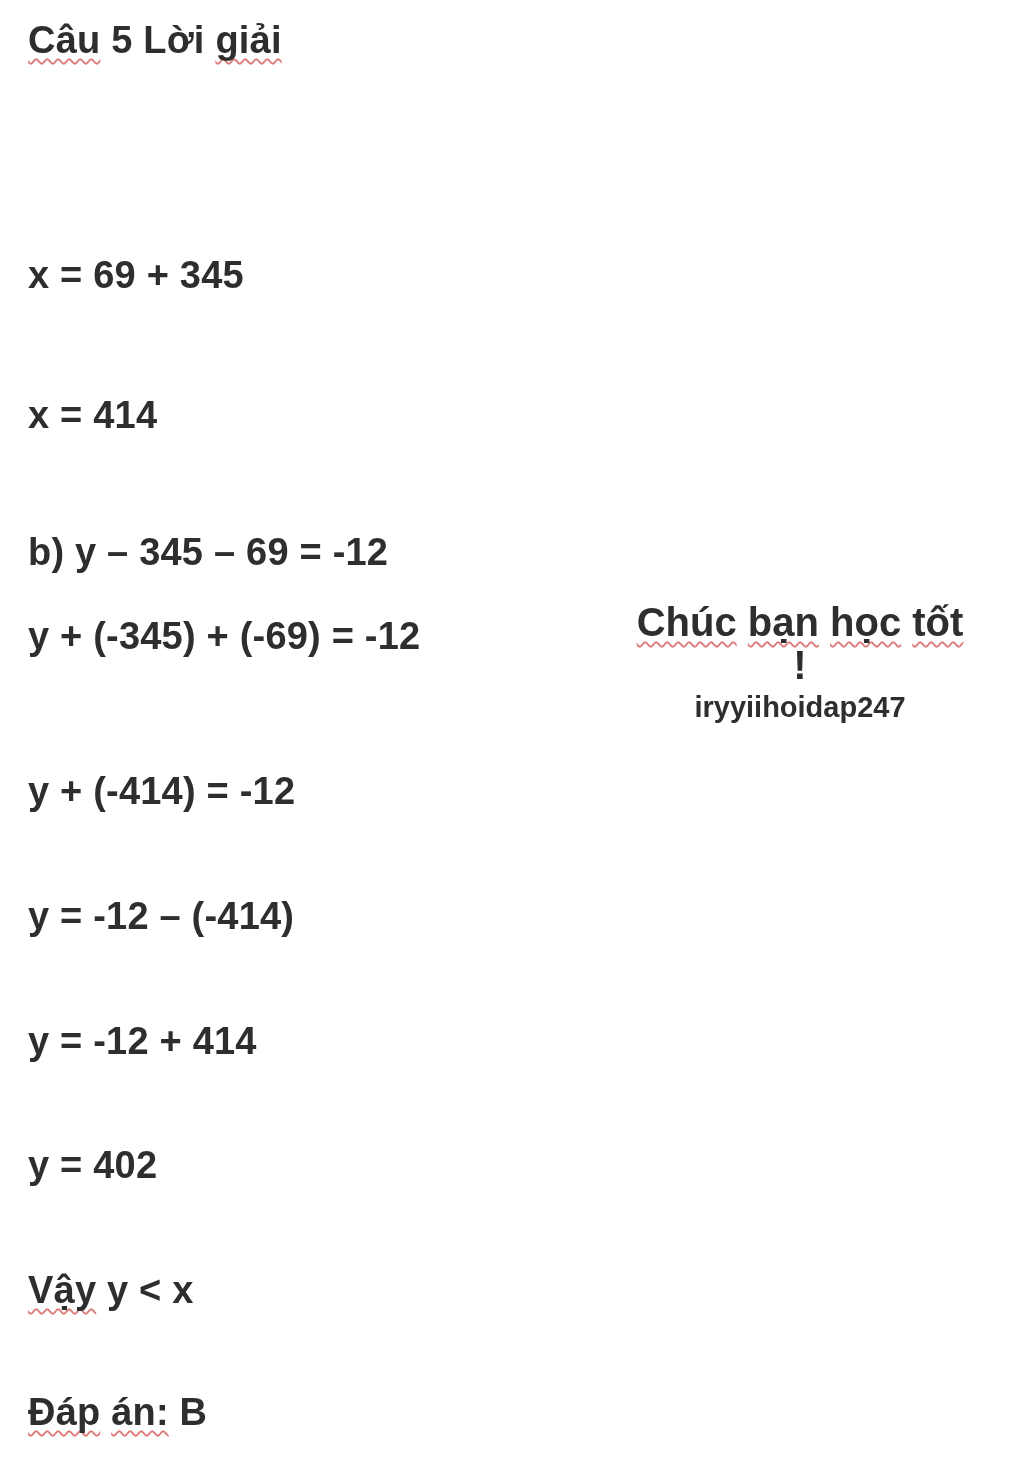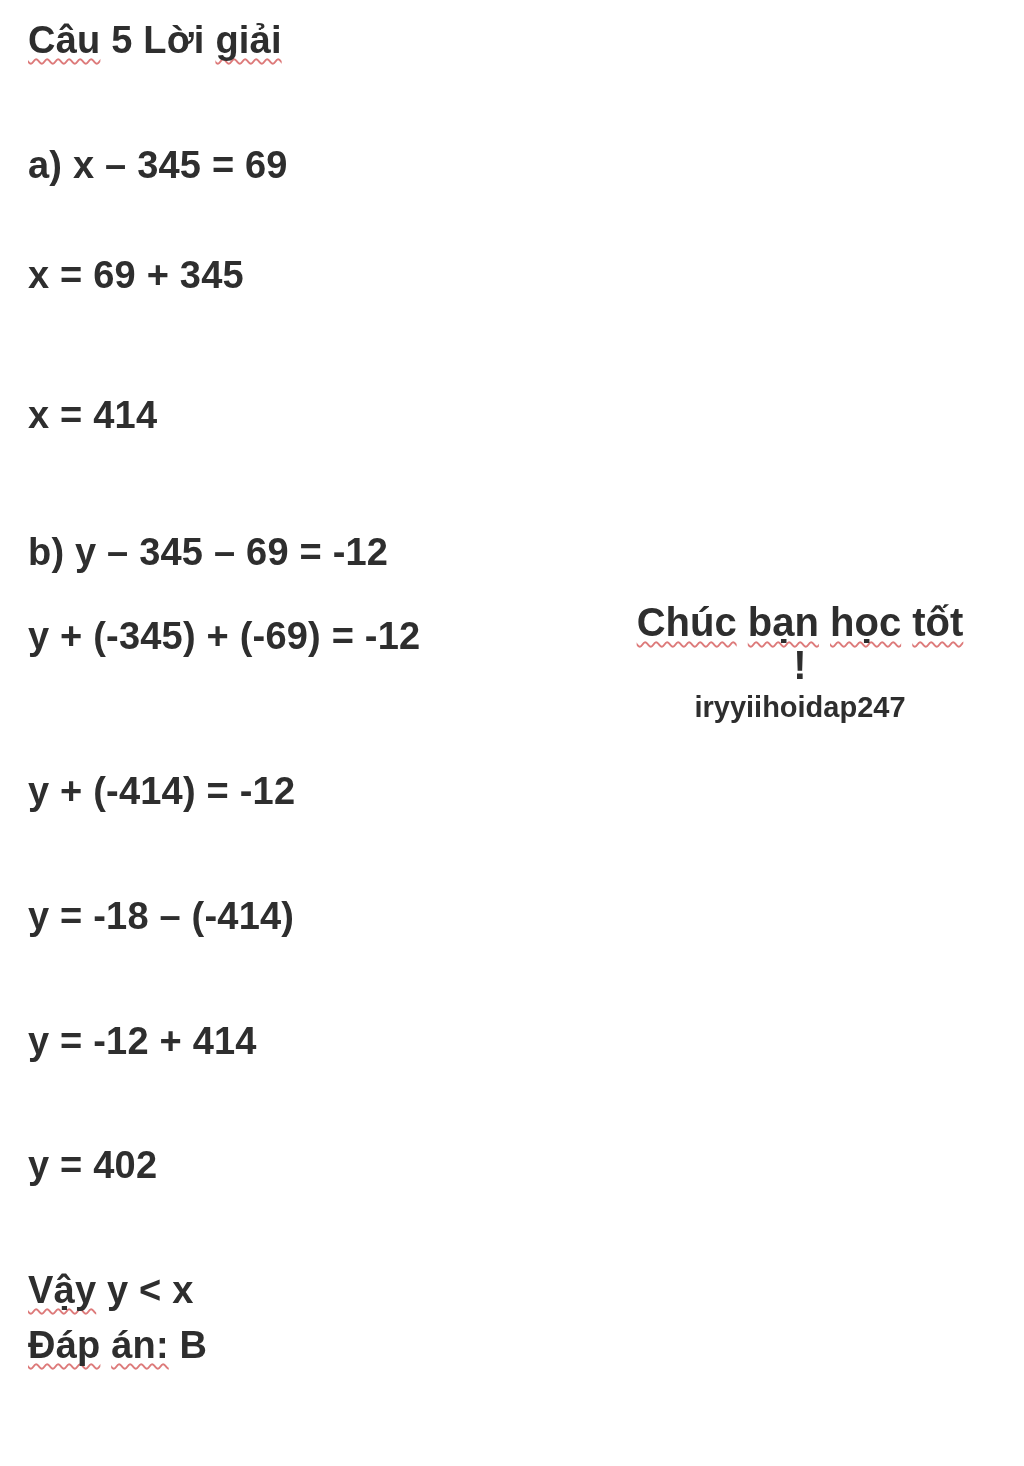--- a/index.html
+++ b/index.html
@@ -63,40 +63,39 @@
     text-underline-offset: 0.12em;
   }
 </style>
 </head>
 <body style="background: rgb(255, 255, 255); --text-color: #2e2e2e; --squiggle-color: #dd7a7a;">
 
 <div class="page">
 
   <div class="line" style="top:8px"><span class="sq">Câu</span><span> 5 Lời </span><span class="sq">giải</span></div>
 
-  <div class="line" style="top:133px">a) x – 345 = 69</div>
 
   <div class="line" style="top:243px">x = 69 + 345</div>
 
   <div class="line" style="top:383px">x = 414</div>
 
   <div class="line" style="top:520px">b) y – 345 – 69 = -12</div>
 
   <div class="line" style="top:604px">y + (-345) + (-69) = -12</div>
 
   <div class="line" style="top:759px">y + (-414) = -12</div>
 
-  <div class="line" style="top:884px">y = -18 – (-414)</div>
+  <div class="line" style="top:884px">y = -12 – (-414)</div>
 
   <div class="line" style="top:1009px">y = -12 + 414</div>
 
   <div class="line" style="top:1133px">y = 402</div>
 
   <div class="line" style="top:1258px"><span class="sq">Vậy</span><span> y &lt; x</span></div>
 
-  <div class="line" style="top:1313px"><span class="sq">Đáp</span><span> </span><span class="sq">án:</span><span> B</span></div>
+  <div class="line" style="top:1380px"><span class="sq">Đáp</span><span> </span><span class="sq">án:</span><span> B</span></div>
 
   <div class="watermark">
     <div class="wm-line1"><span class="sq">Chúc</span><span> </span><span class="sq">bạn</span><span> </span><span class="sq">học</span><span> </span><span class="sq">tốt</span><span> !</span></div>
     <div class="wm-line2">iryyiihoidap247</div>
   </div>
 
 </div>
 
 </body></html>

